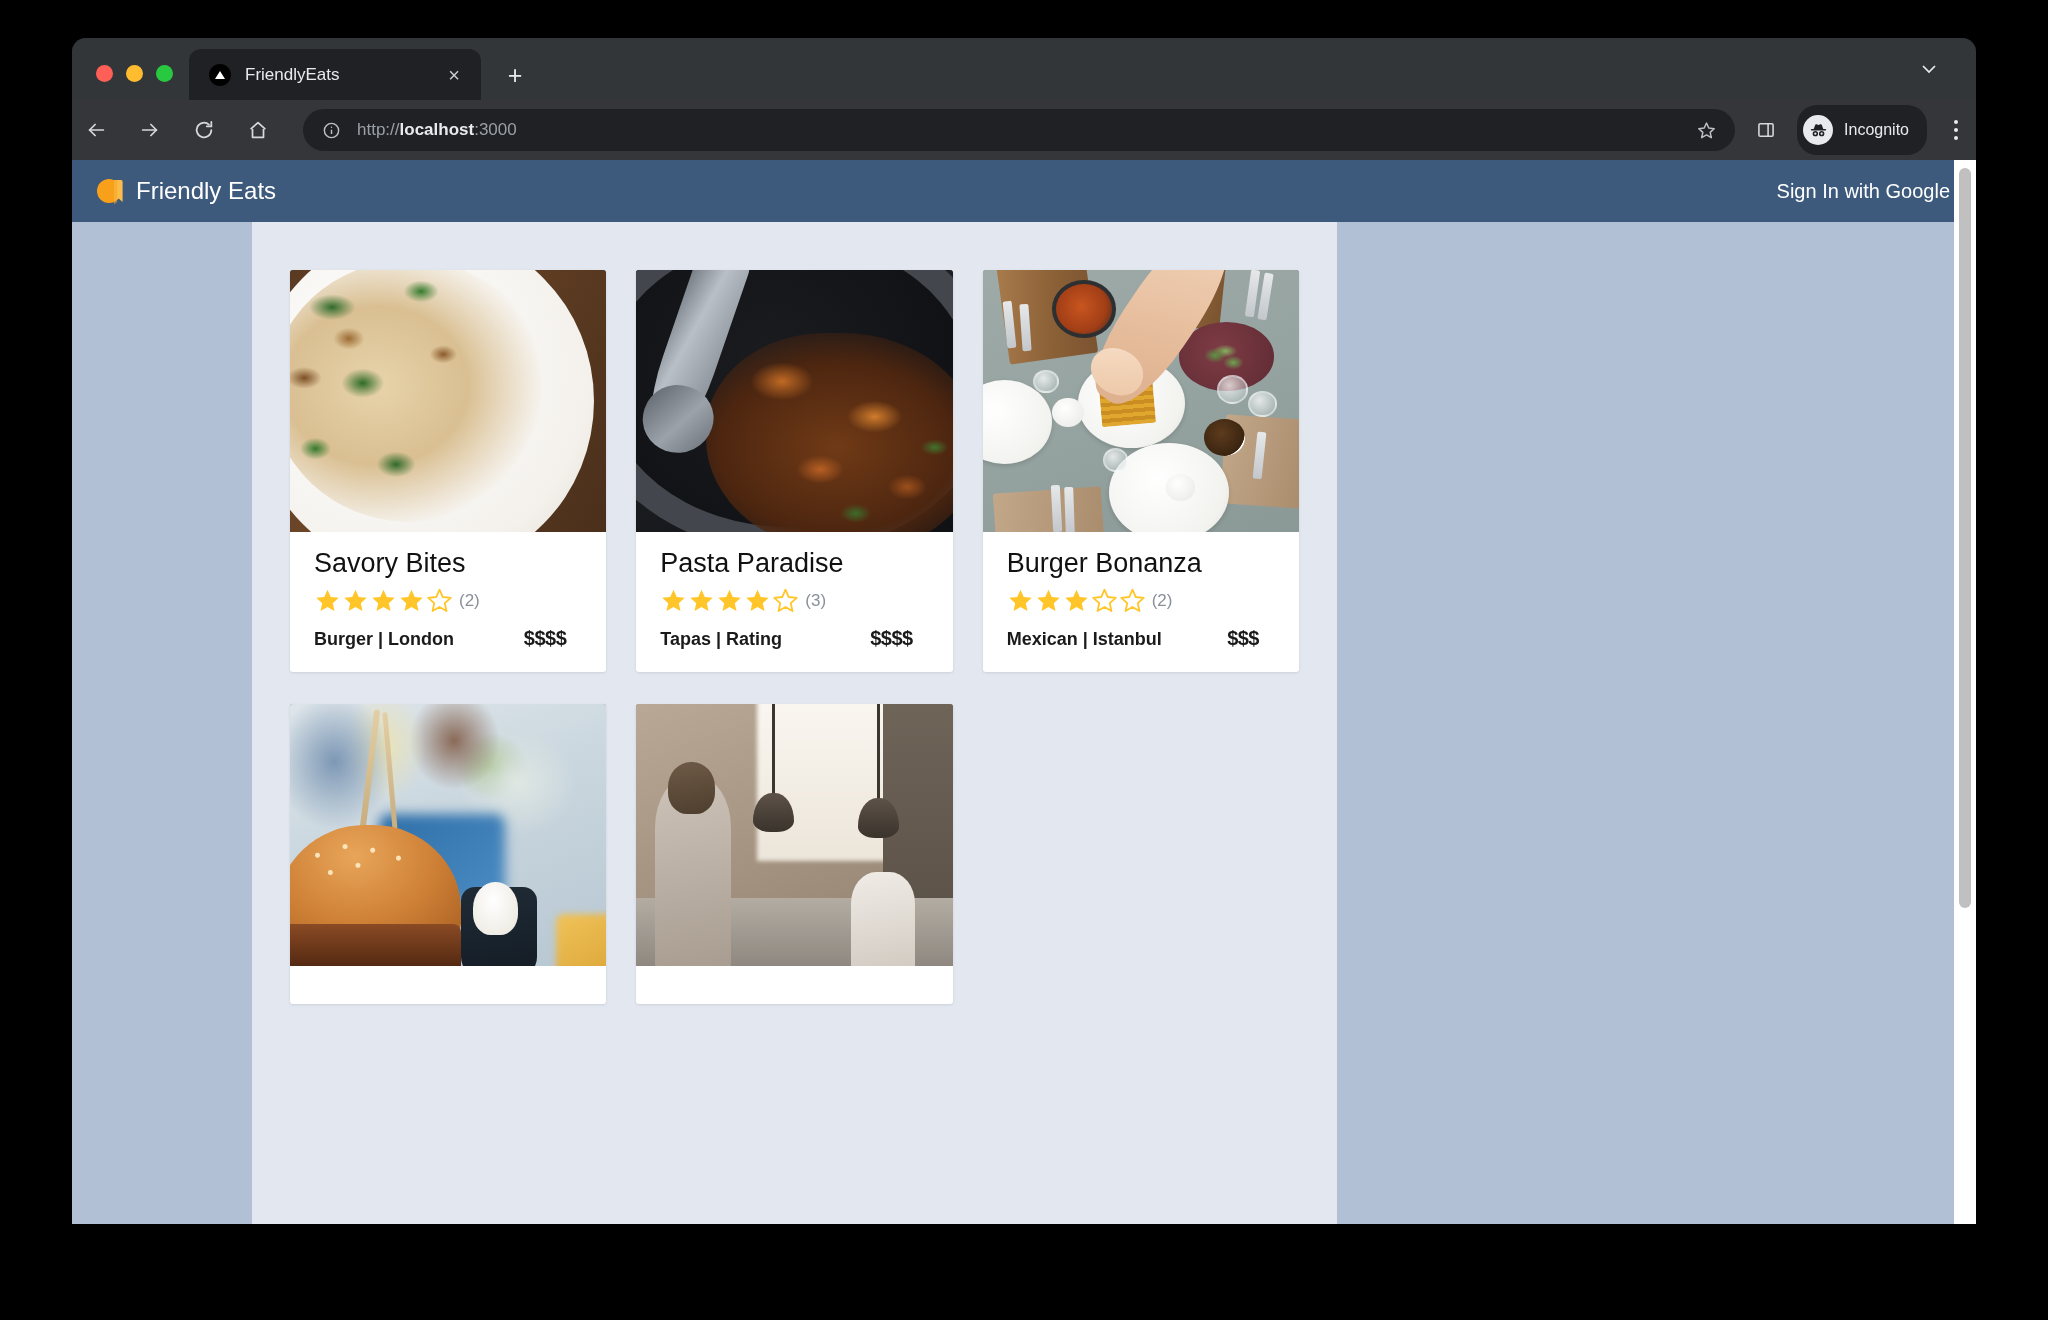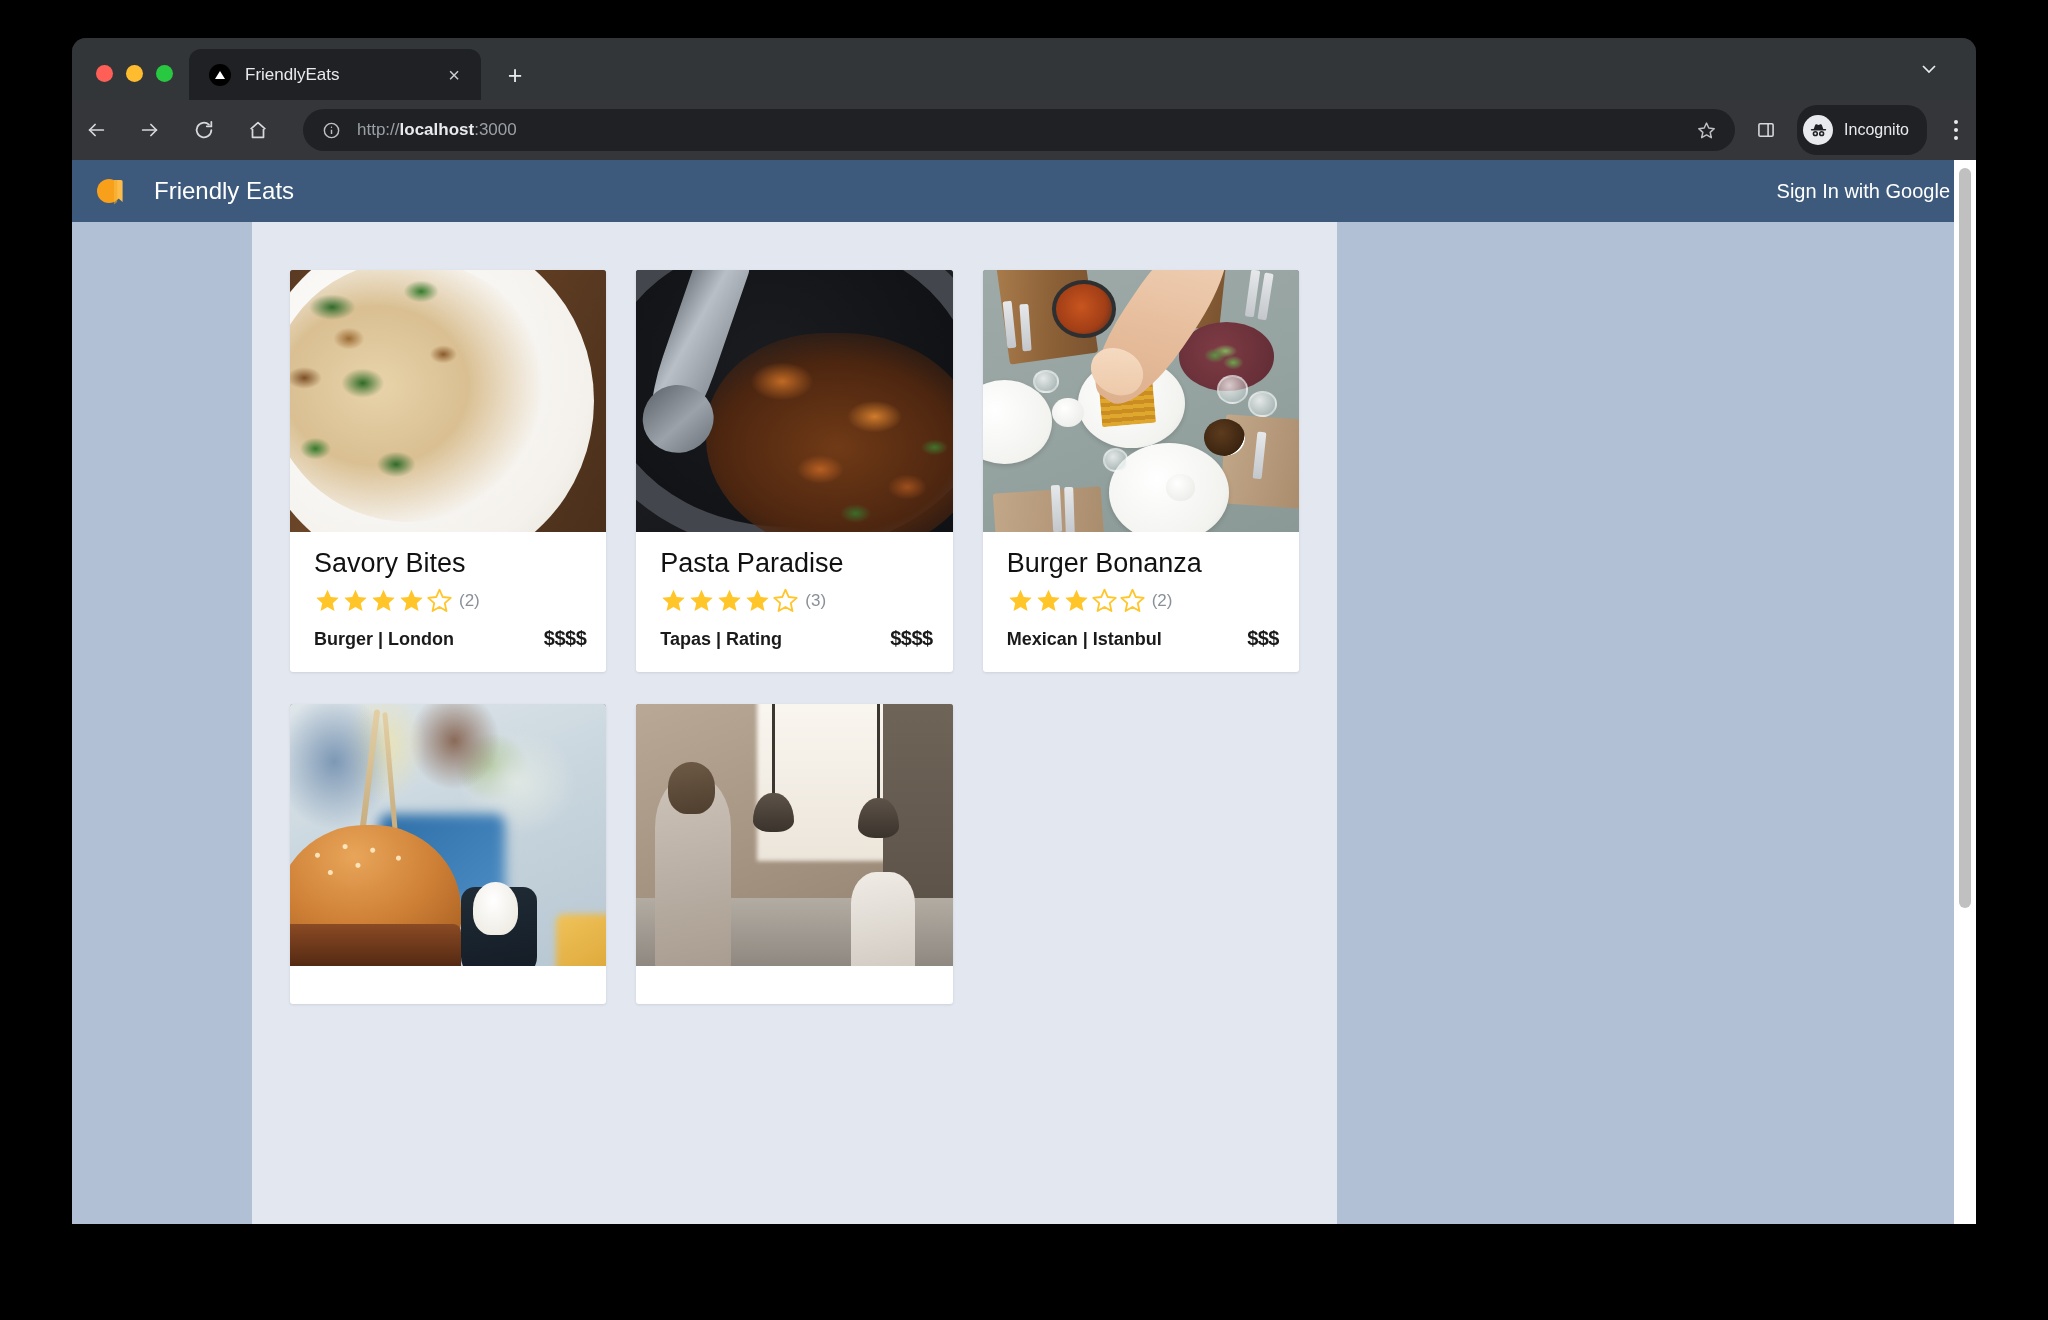--- a/index.html
+++ b/index.html
@@ -207,21 +207,21 @@
     box-sizing: border-box;
   }
   .brand {
     display: flex;
     align-items: center;
   }
   .brand-logo { width: 36px; height: 36px; flex: 0 0 auto; }
   .brand-name {
     color: #ffffff;
     font-size: 24px;
-    margin-left: 24px;
+    margin-left: 6px;
     white-space: nowrap;
   }
   .header-spacer { flex: 1 1 auto; }
   .signin {
     color: #ffffff;
     font-size: 20px;
     white-space: nowrap;
   }
 
   
@@ -275,21 +275,21 @@
     overflow: hidden;
     box-shadow: 0 1px 3px rgba(0,0,0,0.10);
   }
   .card-img {
     height: 262px;
     width: 100%;
     position: relative;
     overflow: hidden;
     background: #777;
   }
-  .card-body { padding: 16px 20px 22px 24px; }
+  .card-body { padding: 16px 40px 22px 24px; }
   .card-title {
     font-size: 27px;
     color: #111111;
     line-height: 1.15;
     white-space: nowrap;
     overflow: hidden;
     text-overflow: ellipsis;
   }
   .rating-row {
     display: flex;

